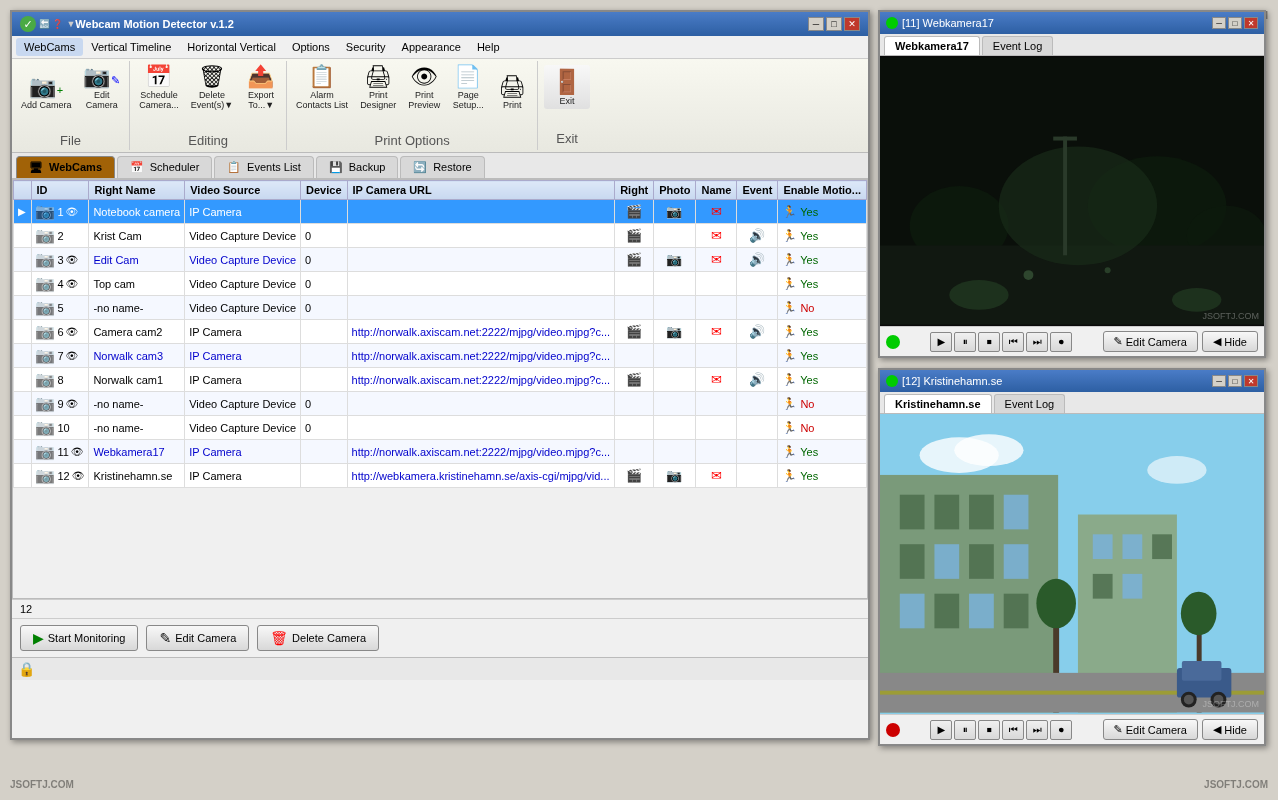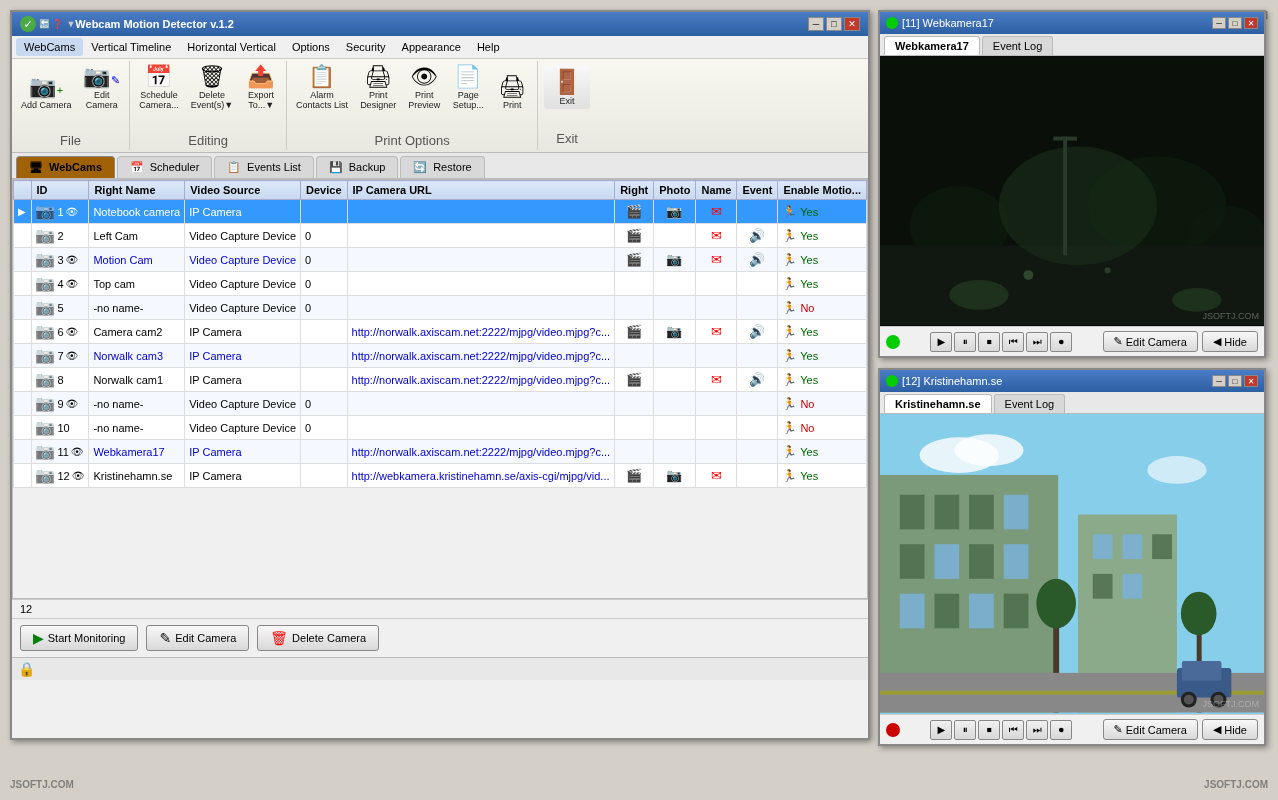--- a/index.html
+++ b/index.html
@@ -506,21 +506,21 @@
   </tr>
           <tr>
     <td class="arrow-cell"></td>
     <td style="text-align:center;">
       <div style="display:flex;align-items:center;gap:2px;">
         <span style="font-size:16px;opacity:0.6;">📷</span>
         <span>2</span>
 
       </div>
     </td>
-    <td style="">Left Cam</td>
+    <td style="">Krist Cam</td>
     <td style="">Video Capture Device</td>
     <td>0</td>
     <td class="url-cell" style="color:#0000cc;"></td>
     <td class="icon-cell"><span class="tbl-icon">🎬</span></td>
     <td class="icon-cell"></td>
     <td class="icon-cell"><span class="tbl-icon" style="color:red;">✉</span></td>
     <td class="icon-cell"><span class="tbl-icon" style="color:red;">🔊</span></td>
     <td>
       <span style="font-size:12px;">🏃</span>
       <span style="color:#006600;">Yes</span>
@@ -528,21 +528,21 @@
   </tr>
           <tr class="blue-row">
     <td class="arrow-cell"></td>
     <td style="text-align:center;">
       <div style="display:flex;align-items:center;gap:2px;">
         <span style="font-size:16px;opacity:0.6;">📷</span>
         <span>3</span>
         <span style="font-size:10px;">👁</span>
       </div>
     </td>
-    <td style="color:#0000cc;">Motion Cam</td>
+    <td style="color:#0000cc;">Edit Cam</td>
     <td style="color:#0000cc;">Video Capture Device</td>
     <td>0</td>
     <td class="url-cell" style="color:#0000cc;"></td>
     <td class="icon-cell"><span class="tbl-icon">🎬</span></td>
     <td class="icon-cell"><span class="tbl-icon">📷</span></td>
     <td class="icon-cell"><span class="tbl-icon" style="color:red;">✉</span></td>
     <td class="icon-cell"><span class="tbl-icon" style="color:red;">🔊</span></td>
     <td>
       <span style="font-size:12px;">🏃</span>
       <span style="color:#006600;">Yes</span>

